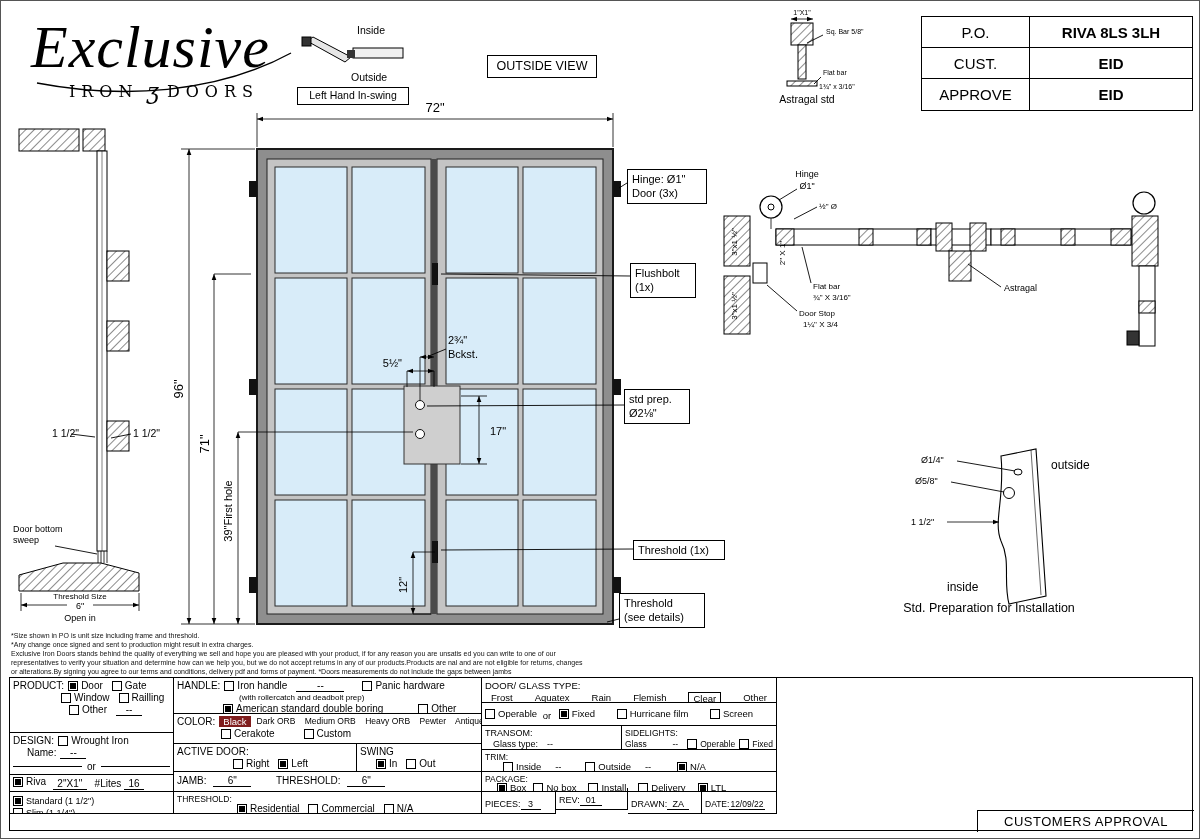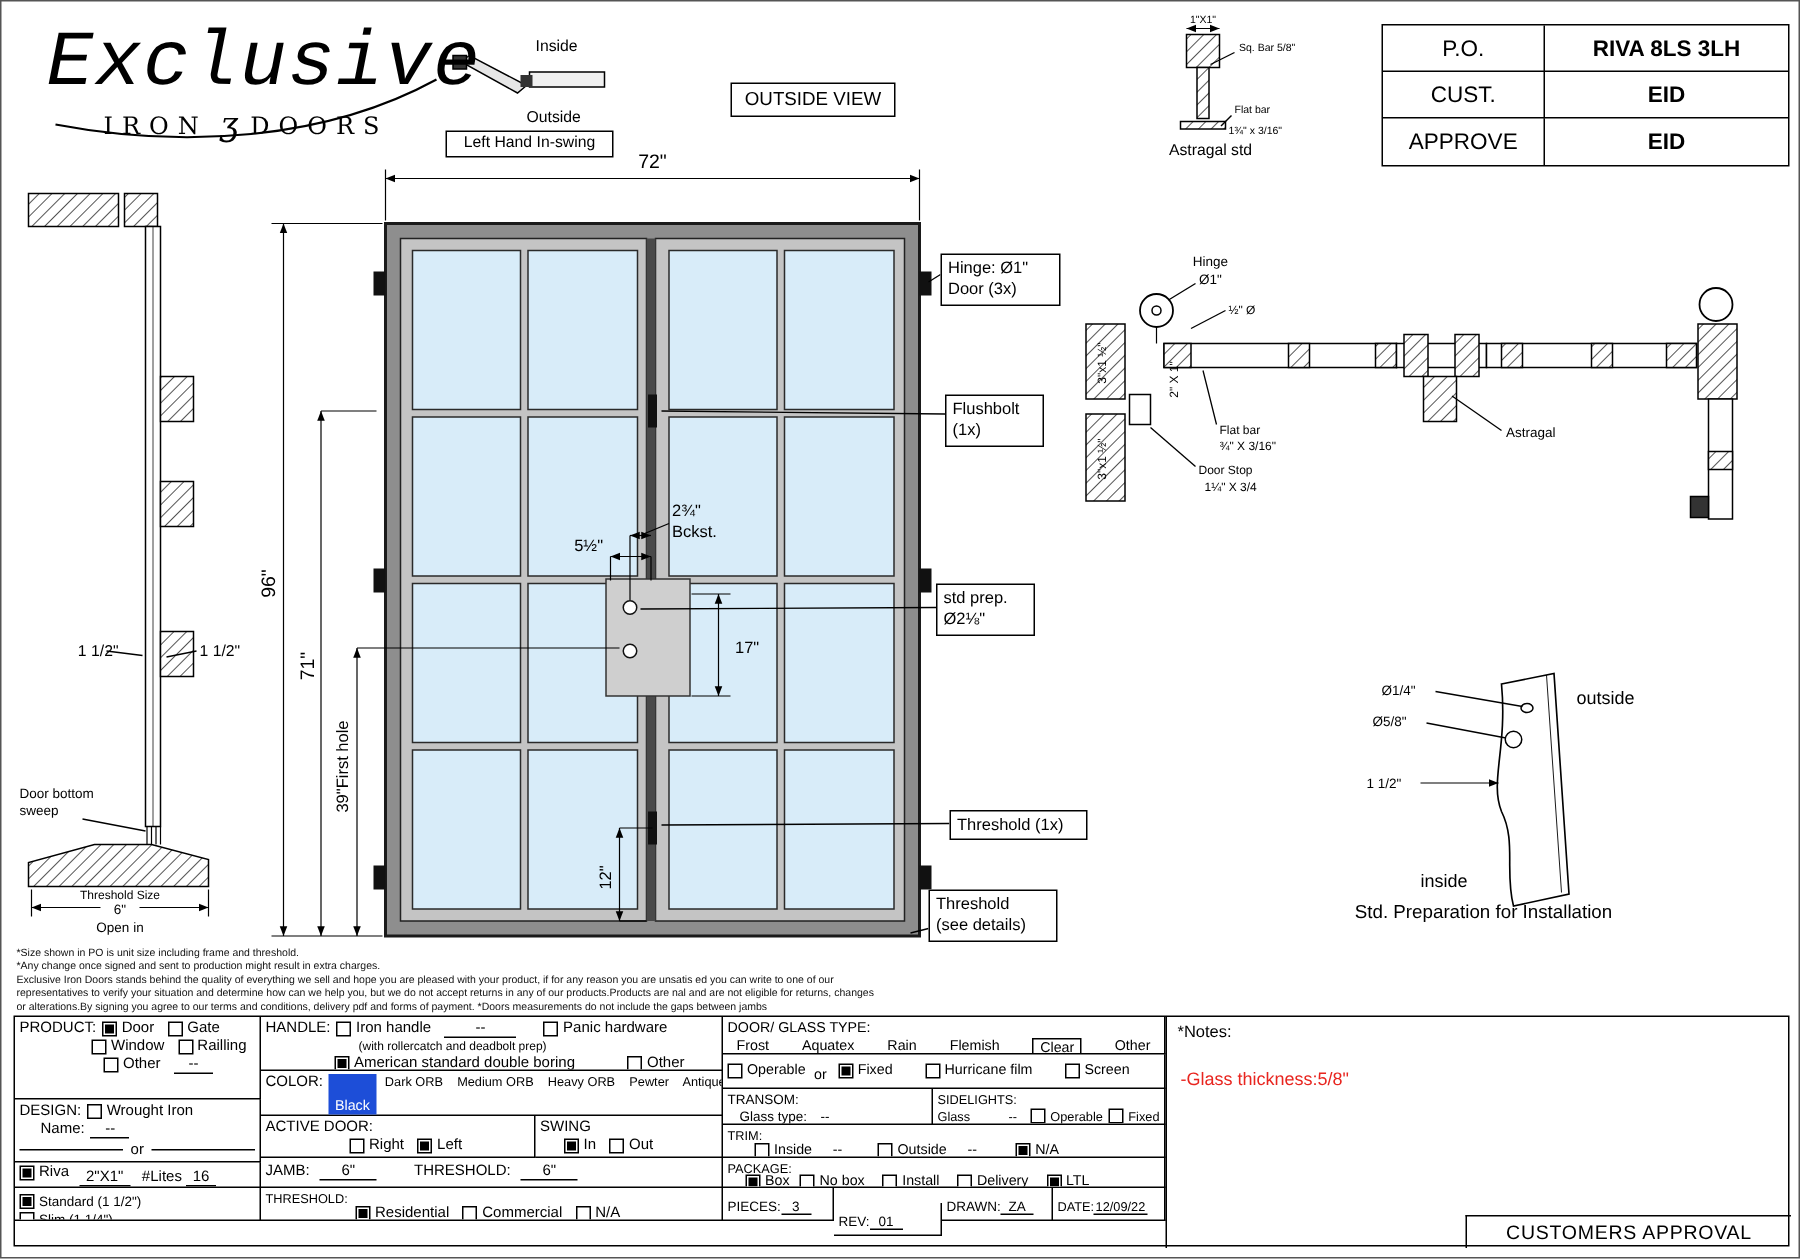--- a/index.html
+++ b/index.html
@@ -11,21 +11,21 @@
   .dim{font-size:13px}
   .dim-s{font-size:11px}
   .lab{font-size:9px}
   .lab8{font-size:8px}
   .lab7{font-size:7px}
   .lab10{font-size:10.5px}
   .lab12{font-size:12px}
   .xl{stroke:#000;stroke-width:0.8}
   .ld{stroke:#000;stroke-width:0.9;fill:none}
   .callout{position:absolute;border:1.2px solid #000;background:#fff;font-size:11px;line-height:1.3;padding:2px 4px}
-  .logo-script{font-family:Liberation Mono, monospace;font-style:italic;font-size:52px;line-height:1;letter-spacing:1px}
+  .logo-script{font-family:Liberation Serif, serif;font-style:italic;font-size:60px;line-height:1;letter-spacing:1px}
   .logo-sub{display:flex;align-items:center;gap:8px;margin:2px 0 0 38px;
             font-family:"DejaVu Serif",serif;font-size:16px;letter-spacing:6px}
   .logo-glyph{font-style:italic;font-size:22px;letter-spacing:0}
   .boxlabel{position:absolute;border:1.3px solid #000;background:#fff;text-align:center}
   .po-table{position:absolute;left:920px;top:15px;width:272px;border:1.6px solid #000;
             display:grid;grid-template-columns:108px 1fr}
   .po-table>div{height:31px;display:flex;align-items:center;justify-content:center;
             font-size:15px;border-bottom:1.3px solid #000}
   .po-table>div:nth-child(odd){border-right:1.3px solid #000}
   .po-table>div:nth-last-child(-n+2){border-bottom:none}
@@ -34,21 +34,21 @@
   .form{position:absolute;left:8px;top:676px;width:1184px;height:154px;border:1.3px solid #000;font-size:10px}
   .fc{position:absolute;border-right:1px solid #000;border-bottom:1px solid #000;padding:2px 3px;overflow:hidden}
   .flab{font-size:10px;margin-right:4px;white-space:nowrap}
   .it{display:inline-flex;align-items:center;gap:3px;margin-right:9px;white-space:nowrap}
   .cb{display:inline-block;width:10px;height:10px;border:1.3px solid #000;position:relative;background:#fff;flex:none}
   .cb[data-checked="true"]::before{content:"";position:absolute;inset:1px;background:#000}
   .uv{display:inline-block;border-bottom:1px solid #000;min-width:26px;text-align:center;padding:0 4px}
   .row{display:flex;align-items:flex-start;margin-bottom:1px}
   .orline{display:flex;align-items:center;gap:5px;margin-top:2px}
   .orline::before,.orline::after{content:"";flex:1;border-top:1px solid #000}
-  .chip{background:#1d4ed8;color:#fff;padding:16px 4px;display:inline-block;font-size:9.5px}
+  .chip{background:#7f1d1d;color:#fff;padding:0 4px;display:inline-block;font-size:9.5px}
   .sel{border:1.2px solid #000;padding:0 4px;display:inline-block}
   .tiny{font-size:8px}
   .red{color:#e8251f;font-size:12px;margin-top:18px;margin-left:6px}
   .appr{position:absolute;left:967px;top:132px;width:217px;height:22px;border-top:1.3px solid #000;
         border-left:1.3px solid #000;display:flex;align-items:center;justify-content:center;
         font-size:13px;letter-spacing:0.5px}
 </style>
 </head>
 <body>
 
@@ -613,34 +613,30 @@
             <span class="cb" data-checked="true"></span>
             <span>LTL</span>
           </span>
       </div>
     </div>
 
     <div class="fc" style="left:472px;top:114px;width:74px;height:22px;font-size:9px;padding-top:5px;display:flex;align-items:center">
       <span>PIECES:</span>
       <span class="uv" style="min-width:20px">3</span>
     </div>
-    <div class="fc" style="left:546px;top:124px;width:72px;height:22px;font-size:9px;padding-top:5px;display:flex;align-items:center">
+    <div class="fc" style="left:546px;top:110px;width:72px;height:22px;font-size:9px;padding-top:5px;display:flex;align-items:center">
       <span>REV:</span>
       <span class="uv" style="min-width:22px">01</span>
     </div>
     <div class="fc" style="left:618px;top:114px;width:74px;height:22px;font-size:9px;padding-top:5px;display:flex;align-items:center">
       <span>DRAWN:</span>
       <span class="uv" style="min-width:22px">ZA</span>
     </div>
     <div class="fc" style="left:692px;top:114px;width:75px;height:22px;font-size:8.5px;padding-top:5px;display:flex;align-items:center">
       <span>DATE:</span>
       <span class="uv" style="min-width:34px;padding:0 1px">12/09/22</span>
     </div>
 
-    <div class="fc" style="left:767px;top:0;width:417px;height:154px;border-right:none;border-bottom:none;border-left:1px solid #000">
-      <div style="font-size:11px;padding:2px 0 0 4px">*Notes:</div>
-      <div class="red">-Glass thickness:5/8"</div>
-    </div>
 
     <div class="appr">CUSTOMERS APPROVAL</div>
   </div>
 
 </div>
 
 </body></html>

